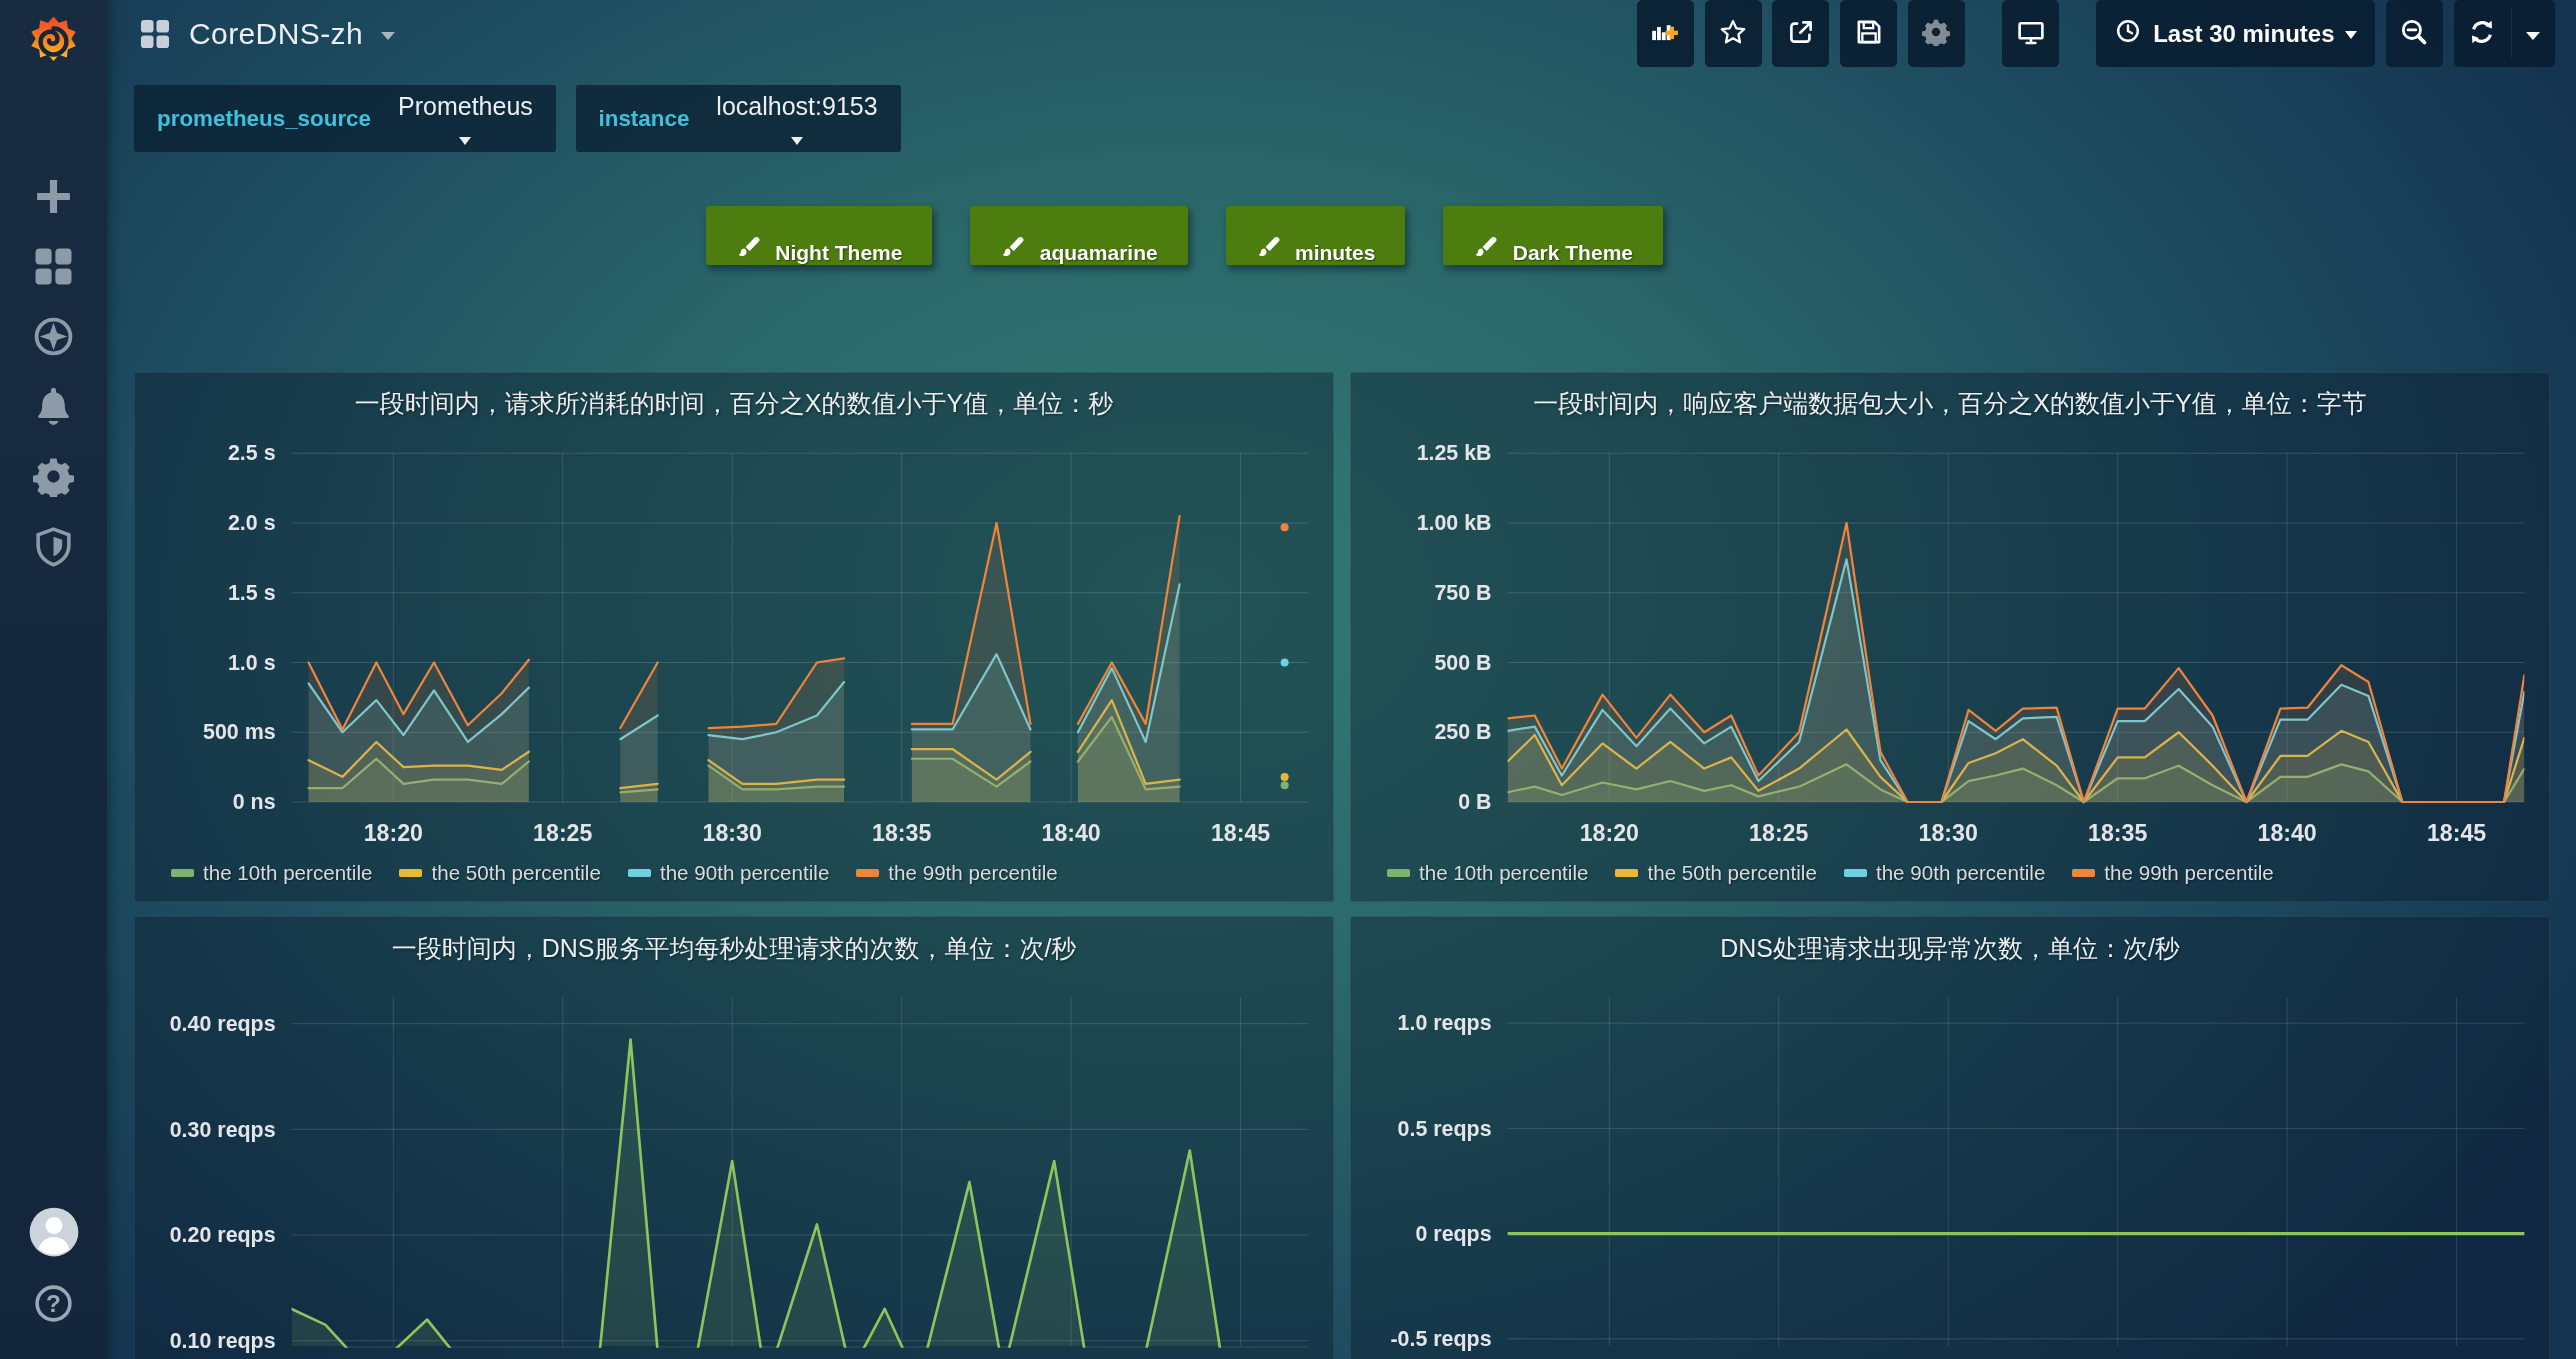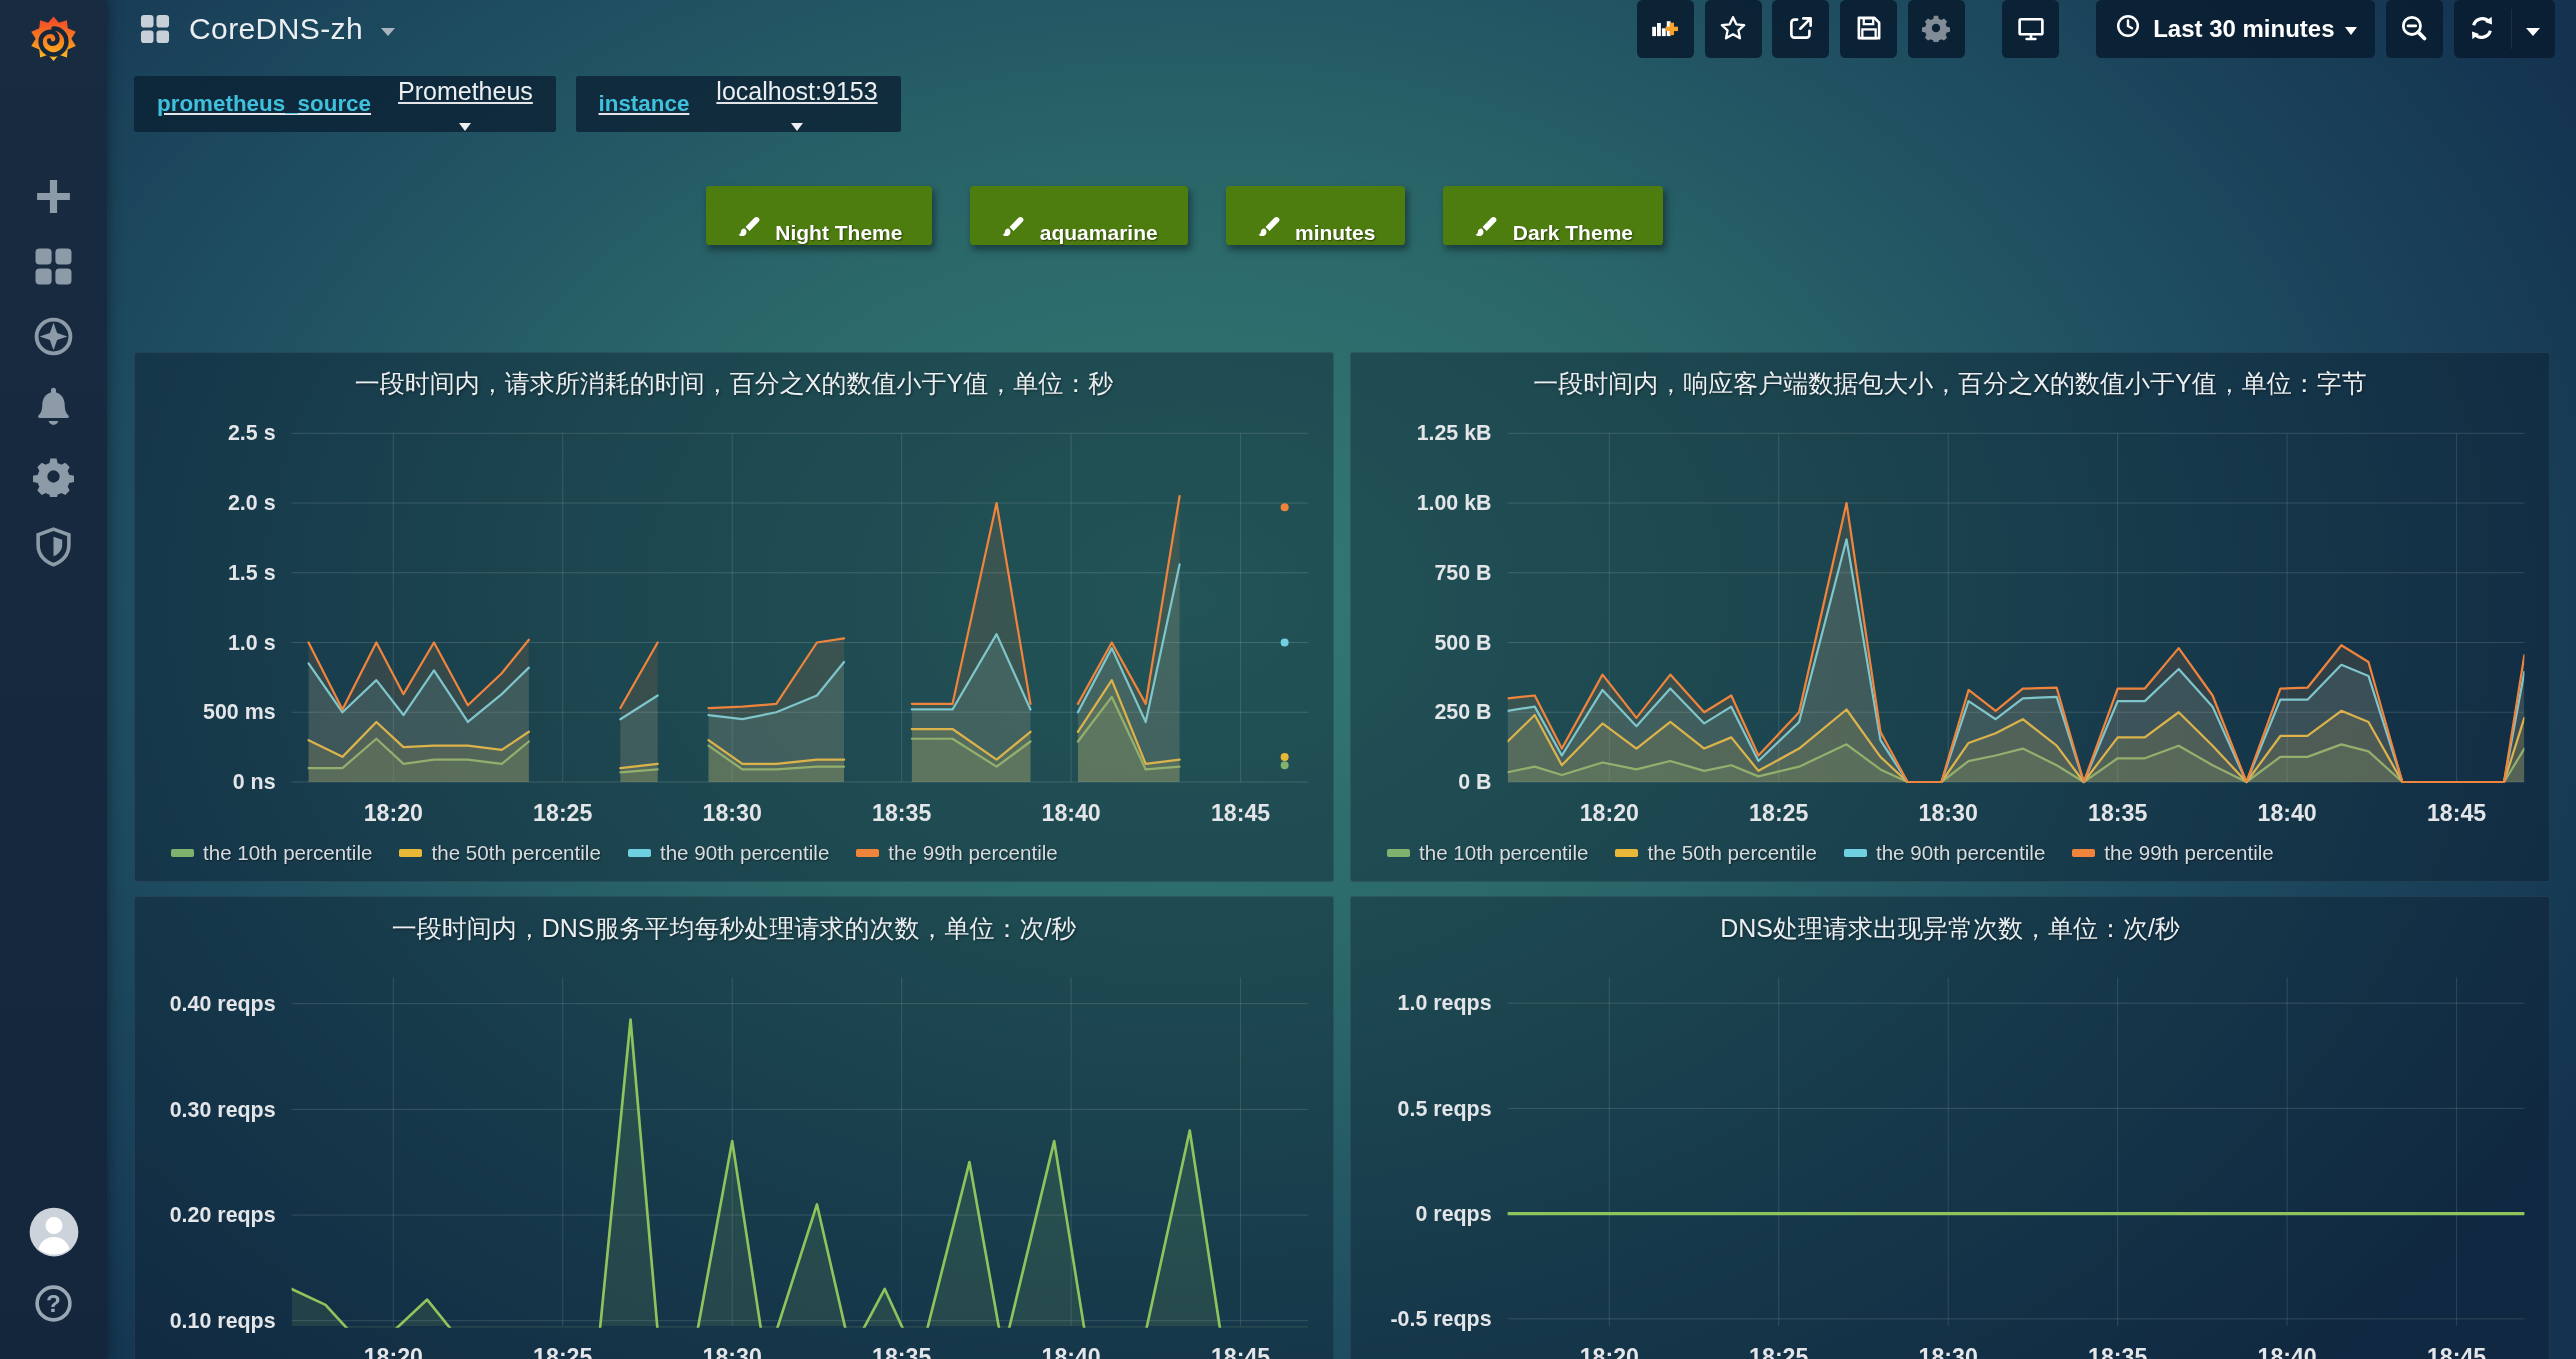--- a/index.html
+++ b/index.html
@@ -29,39 +29,39 @@
   
   .main { flex:1; display:flex; flex-direction:column; }
   .navbar { height:107px; display:flex; align-items:center; padding:0 21.5px 0 32px; }
   .nav-left { display:flex; align-items:center; gap:18px; cursor:pointer; }
   .nav-grid-icon { width:32px; height:32px; color:#c7d0d9; }
   .nav-grid-icon svg { width:100%; height:100%; }
   .dash-title { font-size:30px; font-weight:500; color:#eceff2; letter-spacing:0.4px; }
   .caret { width:0; height:0; border-left:7.2px solid transparent; border-right:7.2px solid transparent; border-top:8px solid #aab4bd; margin-top:5.4px; }
   .nav-right { margin-left:auto; display:flex; align-items:center; gap:10.7px; }
   .tbtn {
-    min-width:57px; height:58px; border-radius:5.4px;
+    min-width:57px; height:67px; border-radius:5.4px;
     background:rgba(9,29,48,.88); border:none; cursor:pointer;
     display:flex; align-items:center; justify-content:center; gap:10.7px;
     color:#fff; padding:0 12.5px;
   }
   .tbtn svg { width:28px; height:28px; }
   .tbtn.gray { color:#828c97; }
   .group-gap { width:16px; }
   .timepicker { font-size:24px; font-weight:700; color:#fff; padding:0 18px; }
   .timepicker .caret { border-top-color:#fff; border-left-width:6.3px; border-right-width:6.3px; margin-top:3.6px; }
   .refresh-group { display:flex; background:rgba(9,29,48,.88); border-radius:5.4px; overflow:hidden; }
   .refresh-group .tbtn { background:transparent; border-radius:0; }
   .refresh-group .split { width:0.9px; background:rgba(255,255,255,.08); margin:9px 0; }
   .refresh-group .tbtn.small { min-width:43px; }
   
   .submenu { display:flex; gap:19.7px; padding:18px 0 0 27px; }
   .var-chip {
-    height:56px; background:rgba(12,34,52,.82); border-radius:2.7px;
-    display:flex; align-items:center; gap:27px; padding:0 23px; cursor:pointer;text-decoration:underline;
+    height:67px; background:rgba(12,34,52,.82); border-radius:2.7px;
+    display:flex; align-items:center; gap:27px; padding:0 23px; cursor:pointer;
   }
   .var-label { color:#3fc0dc; font-size:22.4px; font-weight:700; }
   .var-value { color:#eceff2; font-size:25px; display:flex; align-items:center; gap:12.5px;flex-direction:column; }
   .var-value .caret { border-top-color:#eceff2; border-left-width:6.3px; border-right-width:6.3px; margin-top:3.6px; }
   
   .theme-row { display:flex; gap:38px; padding:54px 0 0 599px; }
   .theme-btn {
     height:59px; background:#4d7c0f; border:none; border-radius:3.6px;
     box-shadow:2.7px 4.5px 7.2px rgba(0,0,0,.4);
     color:#fff; font-size:21px; font-weight:700; font-family:inherit;

